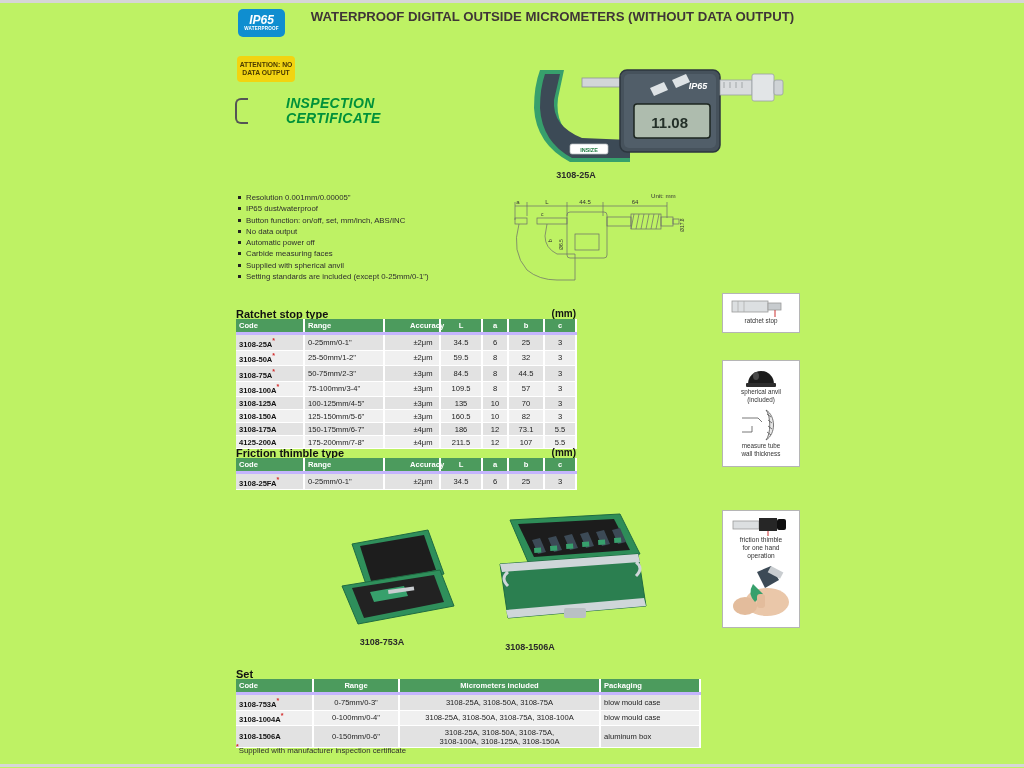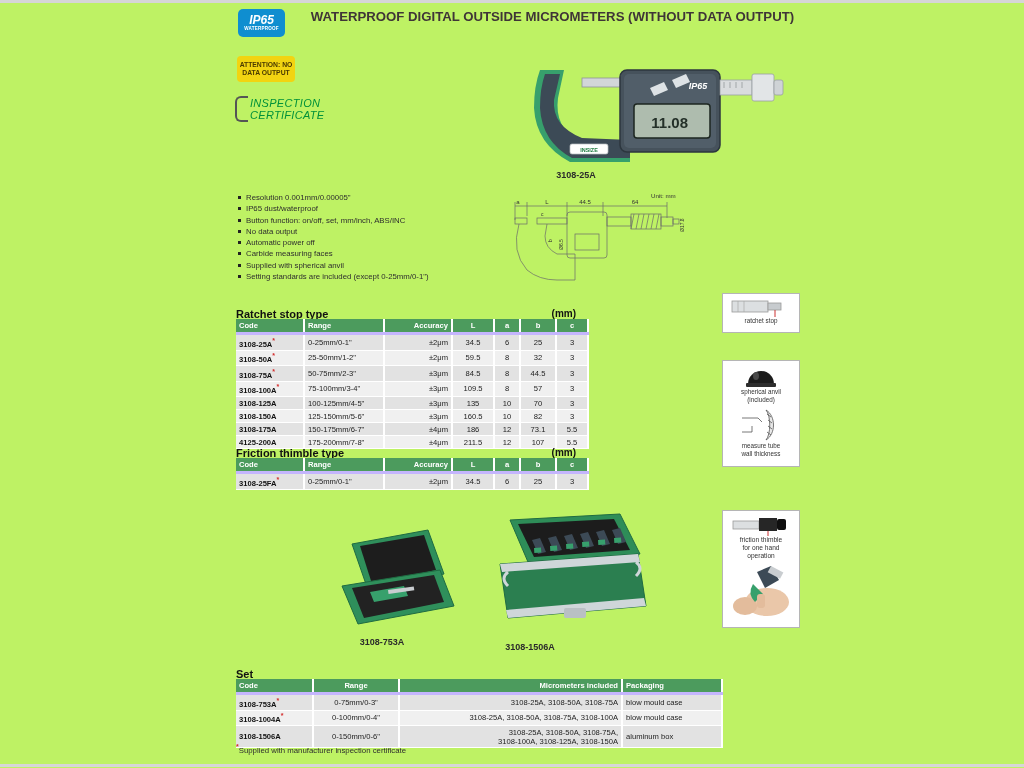--- a/index.html
+++ b/index.html
@@ -11,21 +11,21 @@
 
   
   .ip65-badge{position:absolute;left:238px;top:9px;width:47px;height:28px;background:#0f8ed0;border-radius:5px;
     color:#fff;text-align:center;display:flex;flex-direction:column;justify-content:center;line-height:1;}
   .ip65-badge .l1{font-size:12px;font-weight:bold;font-style:italic;}
   .ip65-badge .l2{font-size:4.6px;font-weight:bold;letter-spacing:.2px;margin-top:1px;}
   .attention-badge{position:absolute;left:237px;top:56px;width:58px;height:26px;background:#f2d411;border-radius:4px;
     color:#4a3a00;font-size:6.8px;font-weight:bold;text-align:center;display:flex;flex-direction:column;justify-content:center;line-height:1.25;}
   .inspection{position:absolute;left:235px;top:96px;display:flex;align-items:center;}
   .inspection .cmark{width:13px;height:26px;border:2.5px solid #555;border-right:none;border-radius:6px 0 0 6px;margin-right:2px;}
-  .inspection .txt{color:#00913a;font-weight:normal;font-style:italic;font-size:11px;line-height:1.1;letter-spacing:.3px;white-space:pre-line;}
+  .inspection .txt{color:#00913a;font-weight:bold;font-style:italic;font-size:14px;line-height:1.1;letter-spacing:.3px;white-space:pre-line;margin-left:36px;}
 
   .page-title{position:absolute;left:300px;top:9px;width:505px;text-align:center;font-size:13.2px;font-weight:bold;color:#3f3537;}
 
   .main-caption{position:absolute;left:516px;top:170px;width:120px;text-align:center;font-size:9px;font-weight:bold;color:#2b2b2b;}
 
   
   .features{position:absolute;left:238px;top:192px;width:280px;}
   .feature-item{display:flex;align-items:flex-start;font-size:7.8px;color:#2e2e2e;line-height:11.3px;}
   .feature-item .bullet{width:3px;height:3px;background:#222;margin:4px 5px 0 0;flex:0 0 3px;}
 
@@ -36,29 +36,29 @@
   table.spec th{background:#4c9b5d;color:#fff;font-weight:bold;padding:2px 3px;border-right:2px solid #fff;border-bottom:3px solid #c4b5fd;height:12px;}
   table.spec td{padding:1.5px 3px;border-right:2px solid #fff;border-bottom:1px solid #fff;color:#222;height:11px;}
   table.spec tr:nth-child(odd) td{background:#e2e2e2;}
   table.spec tr:nth-child(even) td{background:#f0f0f0;}
   table.spec td.code{font-weight:bold;color:#111;}
   .star{color:#d42b2b;font-size:7px;vertical-align:super;font-weight:bold;}
 
   
   .t7 th:nth-child(1),.t7 td:nth-child(1){width:68px;text-align:left;}
   .t7 th:nth-child(2),.t7 td:nth-child(2){width:80px;text-align:left;}
-  .t7 th:nth-child(3),.t7 td:nth-child(3){width:68px;text-align:right;padding-left:25px;}
+  .t7 th:nth-child(3),.t7 td:nth-child(3){width:56px;text-align:center;padding-left:25px;}
   .t7 th:nth-child(4),.t7 td:nth-child(4){width:42px;text-align:center;}
   .t7 th:nth-child(5),.t7 td:nth-child(5){width:26px;text-align:center;}
   .t7 th:nth-child(6),.t7 td:nth-child(6){width:36px;text-align:center;}
   .t7 th:nth-child(7),.t7 td:nth-child(7){width:32px;text-align:center;}
   
   .t4 th:nth-child(1),.t4 td:nth-child(1){width:77px;text-align:left;}
   .t4 th:nth-child(2),.t4 td:nth-child(2){width:86px;text-align:center;}
-  .t4 th:nth-child(3),.t4 td:nth-child(3){width:223px;text-align:right;}
+  .t4 th:nth-child(3),.t4 td:nth-child(3){width:201px;text-align:center;}
   .t4 th:nth-child(4),.t4 td:nth-child(4){width:100px;text-align:left;}
 
   .footnote{position:absolute;left:236px;top:743px;font-size:7.8px;color:#2e2e2e;}
 
   
   .side-box{position:absolute;left:722px;width:78px;background:#fff;border:1px solid #b5b5b5;
     display:flex;flex-direction:column;align-items:center;padding:3px 2px;}
   .side-cap{font-size:6.3px;color:#333;text-align:center;line-height:1.25;white-space:pre-line;}
 
   .gal-caption{position:absolute;font-size:9px;font-weight:bold;color:#2b2b2b;text-align:center;width:120px;}

